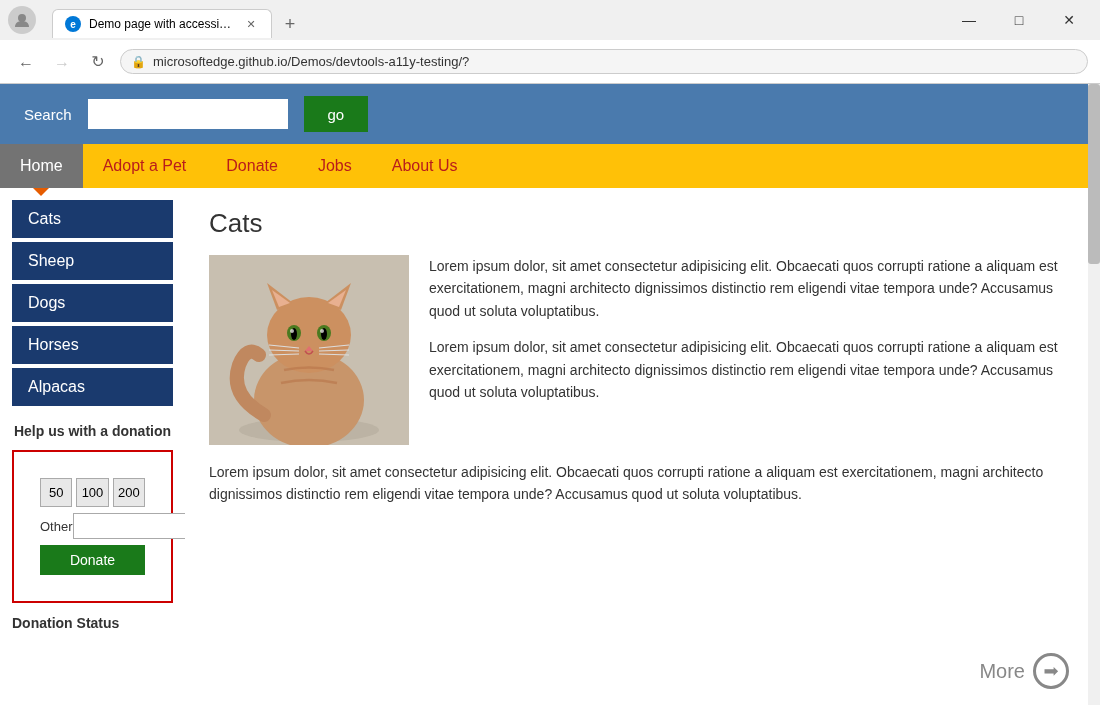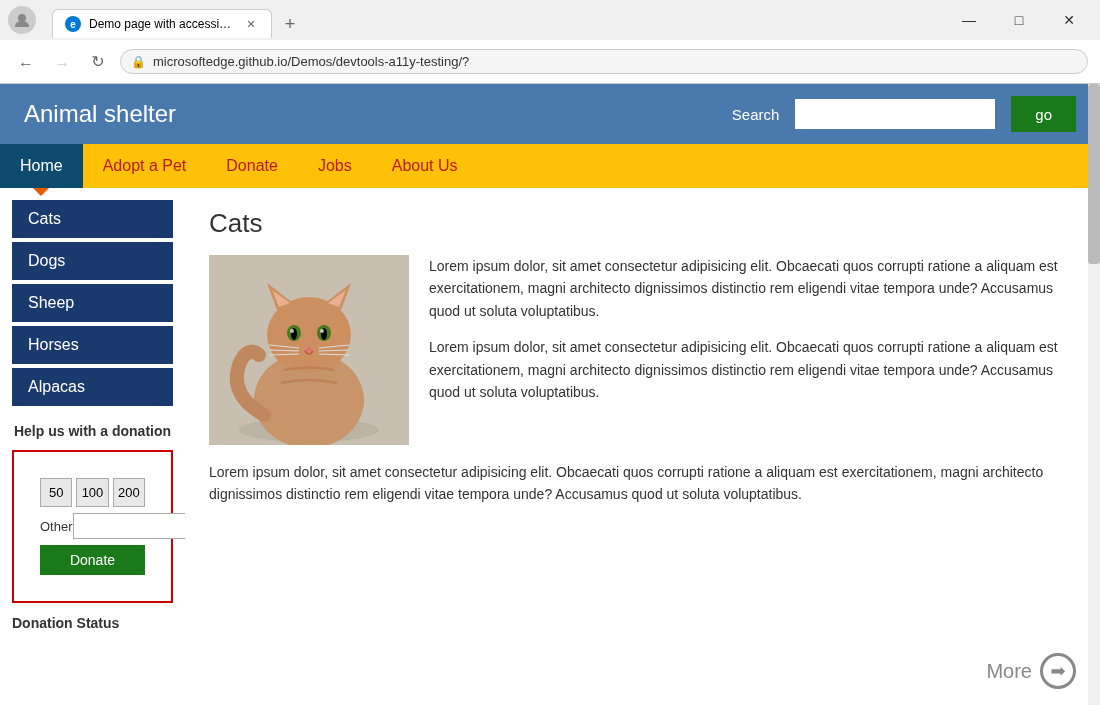--- a/index.html
+++ b/index.html
@@ -222,21 +222,21 @@
       padding: 0 20px;
       display: flex;
       align-items: center;
       font-size: 16px;
       color: #b91c1c;
       cursor: pointer;
       font-weight: 500;
     }
 
     .nav-item.active {
-      background: #0c4a6e;
+      background: #737373;
       color: white;
       position: relative;
     }
 
     .nav-item.active::after {
       content: '';
       position: absolute;
       bottom: -8px;
       left: 50%;
       transform: translateX(-50%);
@@ -385,21 +385,21 @@
     .article-paragraph {
       font-size: 14px;
       color: #333;
       line-height: 1.6;
       margin-bottom: 14px;
     }
 
     .more-link {
       position: absolute;
       bottom: 16px;
-      right: 24px;
+      right: 31px;
       display: flex;
       align-items: center;
       gap: 8px;
       font-size: 20px;
       color: #888;
       cursor: pointer;
     }
 
     .more-circle {
       width: 36px;
@@ -482,40 +482,39 @@
     <div class="nav-btn">↻</div>
     <div class="url-bar">
       <span class="url-lock">🔒</span>
       <span class="url-text">microsoftedge.github.io/Demos/devtools-a11y-testing/?</span>
     </div>
   </div>
 
   <div class="page-frame">
 
     <div class="site-header">
-      <h1 class="site-title">Animal shelter</h1>
       <label class="search-label">Search</label>
       <input class="search-input" type="text" style="">
       <button class="search-btn">go</button>
     </div>
 
     <nav class="site-nav">
       <div class="nav-item active">Home</div>
       <div class="nav-item">Adopt a Pet</div>
       <div class="nav-item">Donate</div>
       <div class="nav-item">Jobs</div>
       <div class="nav-item">About Us</div>
     </nav>
 
     <div class="main-content">
 
       <div class="sidebar">
         <button class="animal-btn">Cats</button>
+        <button class="animal-btn">Sheep</button>
         <button class="animal-btn">Dogs</button>
-        <button class="animal-btn">Sheep</button>
         <button class="animal-btn">Horses</button>
         <button class="animal-btn">Alpacas</button>
 
         <div class="donation-section">
           <div class="donation-title">Help us with a donation</div>
           <div class="donation-box">
             <div class="amount-btns">
               <button class="amount-btn">50</button>
               <button class="amount-btn">100</button>
               <button class="amount-btn">200</button>

